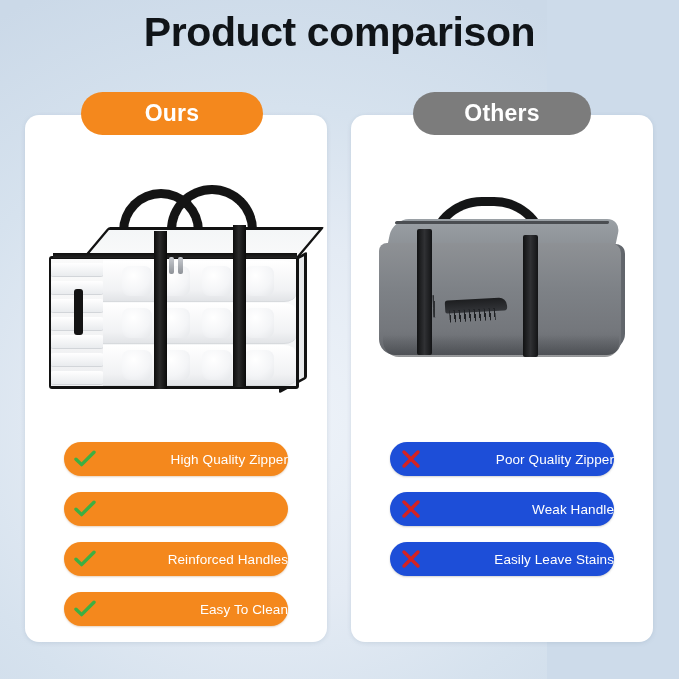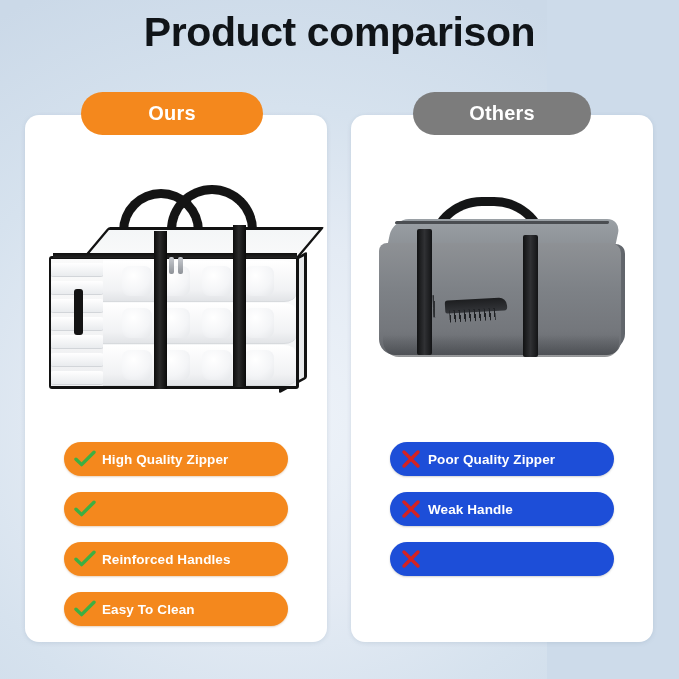--- a/index.html
+++ b/index.html
@@ -50,21 +50,21 @@
 
   
   .badge {
     position: absolute;
     top: 92px;
     height: 43px;
     line-height: 43px;
     text-align: center;
     border-radius: 22px;
     color: #ffffff;
-    font-size: 20px;
+    font-size: 23px;
     font-weight: bold;
     letter-spacing: 0.2px;
     z-index: 5;
   }
   .badge.ours   { left: 81px;  width: 182px; background: #f4881d; }
   .badge.others { left: 413px; width: 178px; background: #7c7c7c; text-align: center; }
 
   
   .product-area {
     position: absolute;
@@ -268,25 +268,24 @@
   .pill-icon {
     width: 34px;
     flex: 0 0 34px;
     margin-left: 4px;
     display: flex;
     align-items: center;
     justify-content: center;
   }
   .pill-label {
     flex: 1;
-    text-align: left;
-    padding-right: 24px;
+    text-align: right;
     color: #ffffff;
     font-size: 13.5px;
-    font-weight: bold;
+    font-weight: normal;
     letter-spacing: 0.1px;
     white-space: nowrap;
   }
   svg.ico { display: block; }
 </style>
 </head>
 <body>
 
 <div id="root">
 
@@ -418,20 +417,21 @@
         </span>
         <span class="pill-label">Weak Handle</span>
       </div>
 
       <div class="pill bad">
         <span class="pill-icon">
           <svg class="ico" width="20" height="20" viewBox="0 0 20 20" aria-hidden="true">
             <path d="M3 3 L17 17 M17 3 L3 17" fill="none" stroke="#d42222" stroke-width="3.4" stroke-linecap="round"></path>
           </svg>
         </span>
+        <span class="pill-label">Easily Leave Stains</span>
       </div>
 
     </div>
   </div>
 
   <div class="badge ours">Ours</div>
   <div class="badge others">Others</div>
 
 </div>
 

